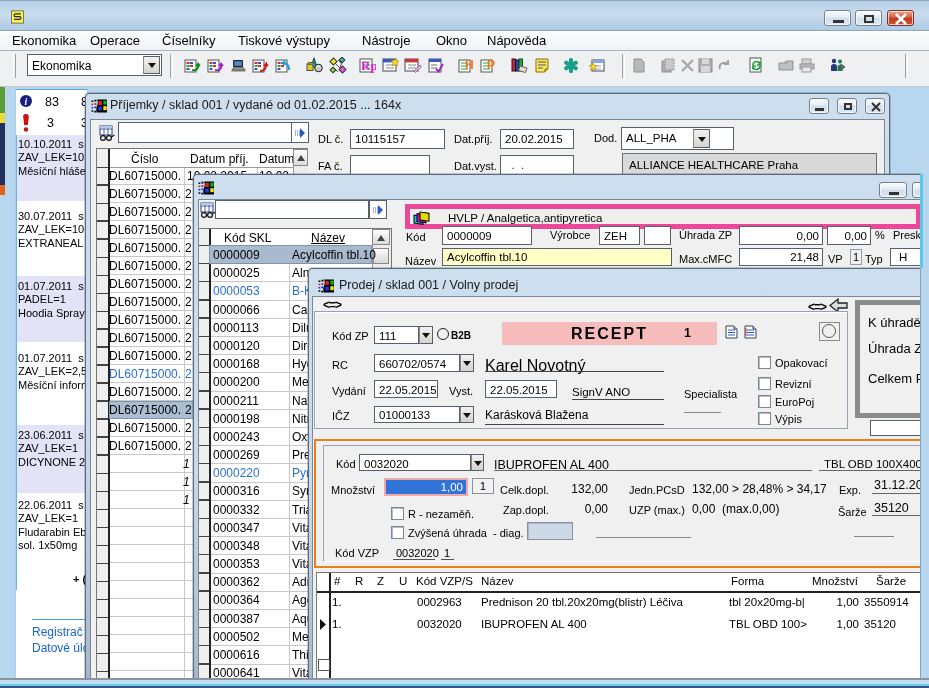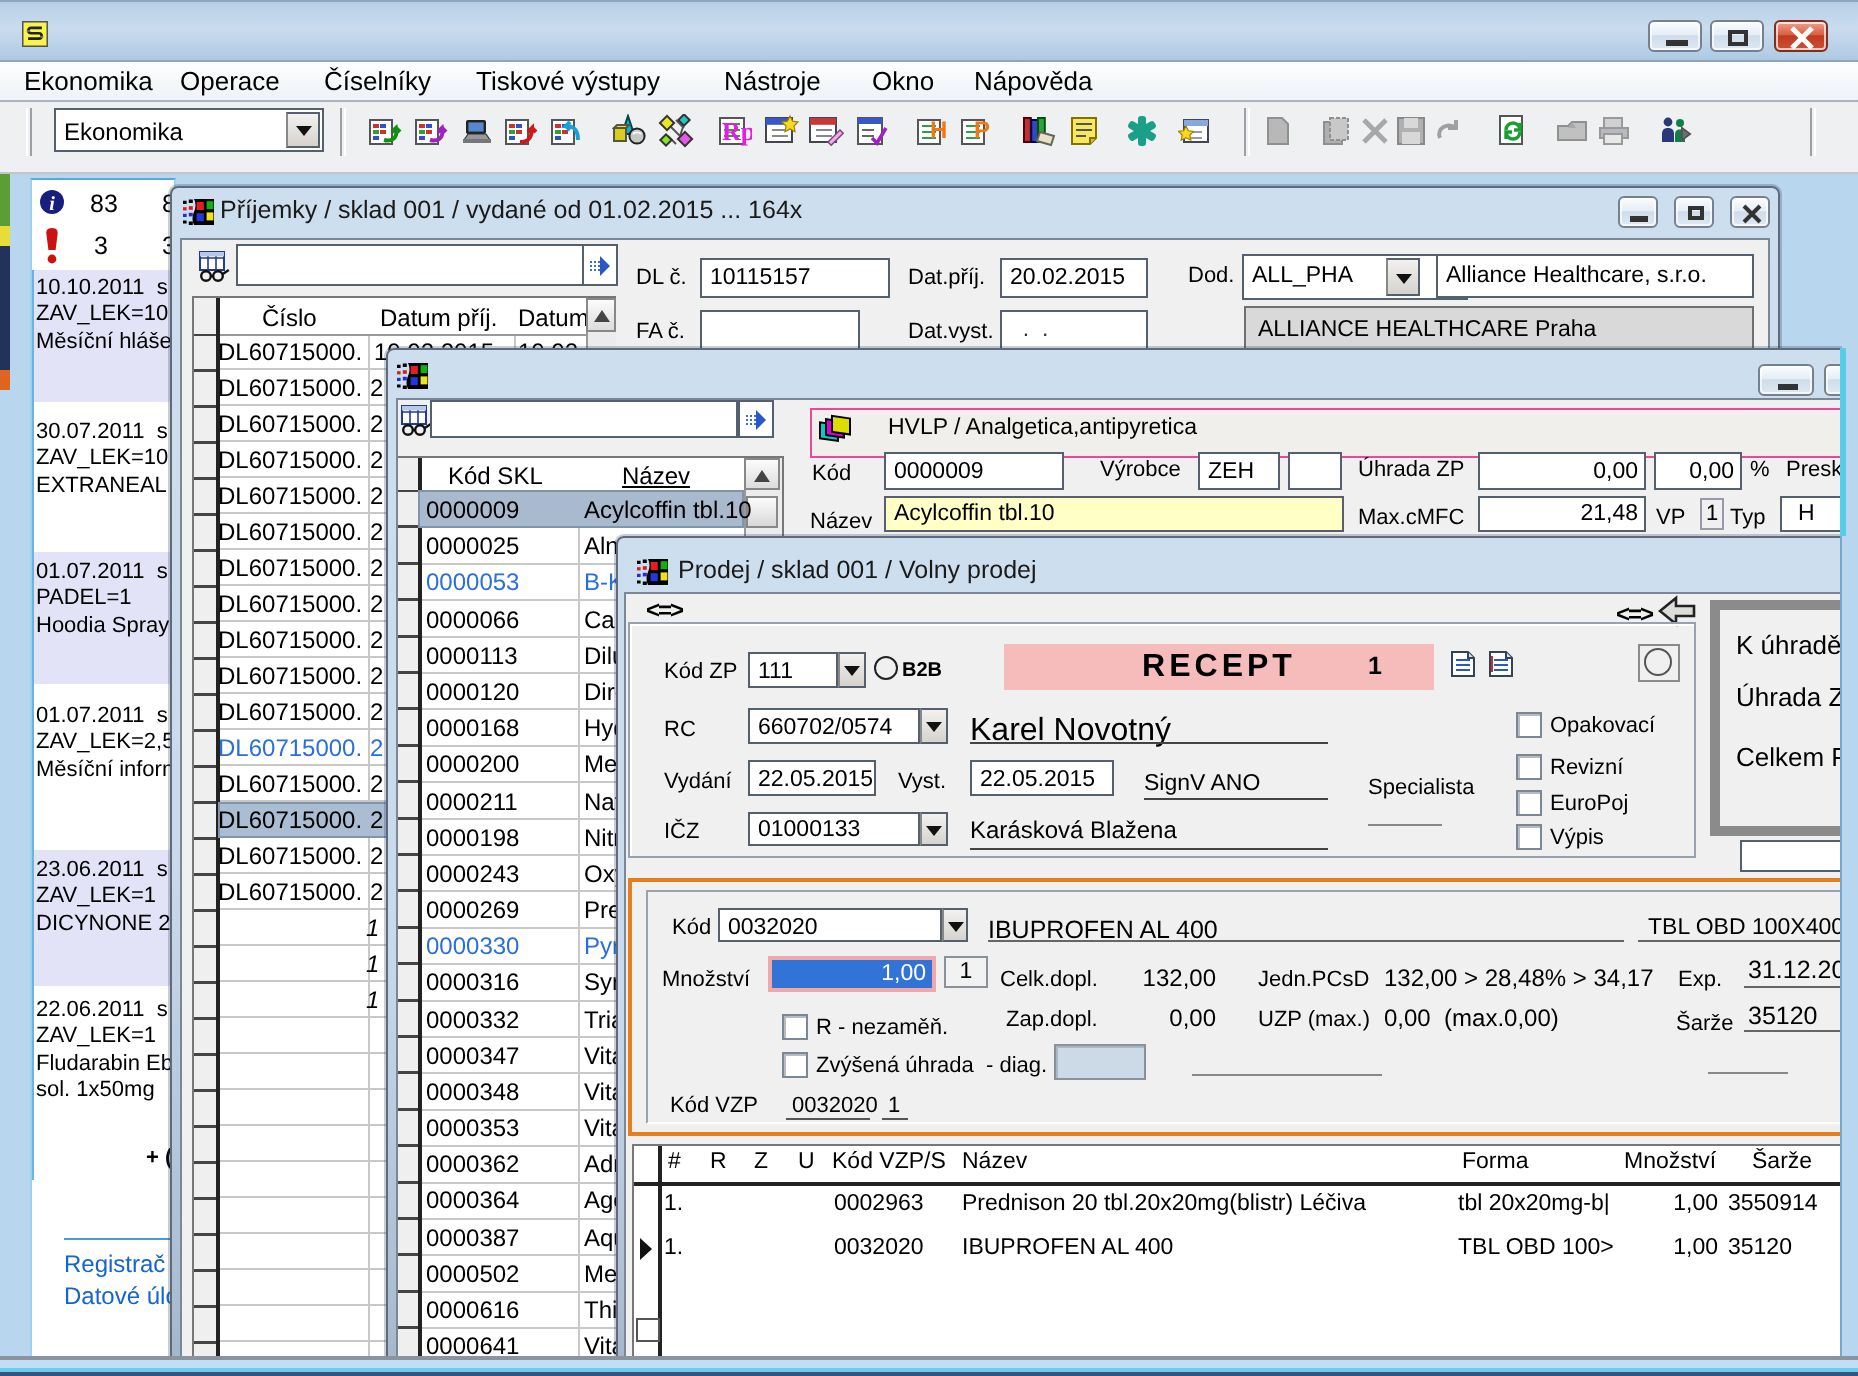--- a/index.html
+++ b/index.html
@@ -314,23 +314,20 @@
         </div>
       <div class="lbl" style="left:363px;top:13px">Dat.příj.</div>
       <div class="fld" style="left:409px;top:9px;width:74px;height:20px">
           <span>20.02.2015</span>
         </div>
       <div class="lbl" style="left:503px;top:12px">Dod.</div>
       <div class="fld" style="left:530px;top:7px;width:113px;height:23px">
           <span style="padding-top:4px">ALL_PHA</span>
         </div>
       <div class="dbtn" style="left:602px;top:9px;width:17px;height:19px"></div>
-      <div class="fld" style="left:627px;top:7px;width:159px;height:22px">
-          <span style="padding-top:4px">Alliance Healthcare, s.r.o.</span>
-        </div>
       <div class="lbl" style="left:227px;top:40px">FA č.</div>
       <div class="fld" style="left:259px;top:35px;width:80px;height:20px"></div>
       <div class="lbl" style="left:363px;top:40px">Dat.vyst.</div>
       <div class="fld" style="left:409px;top:35px;width:74px;height:20px">
           <span style="color:#333">&nbsp;&nbsp;.&nbsp;&nbsp;.</span>
         </div>
       <div class="ab" style="left:531px;top:33px;width:255px;height:23px;background:#d9d9d9;border:1px solid #707070">
           <div class="ab" style="left:6px;top:5px;font-size:11.5px;white-space:nowrap">ALLIANCE HEALTHCARE Praha</div>
         </div>
 
@@ -421,21 +418,21 @@
           <circle cx="10" cy="13" r="2.4" fill="none" stroke="#111" stroke-width="1.2"></circle>
           <path d="M6.4 13h1.2M12.4 12l3-2" stroke="#111" stroke-width="1.2"></path>
         </svg>
       <div class="fld" style="left:16px;top:0;width:154px;height:19px"></div>
       <div class="fld" style="left:170px;top:0;width:18px;height:19px">
           <svg class="ab" style="left:2px;top:3px" width="13" height="12">
             <path d="M1 4h5M1 6h5M1 8h5" stroke="#3c6cd0" stroke-width="1" stroke-dasharray="1 1"></path>
             <path d="M6 1v10l5-5z" fill="#2858c8"></path>
           </svg>
         </div>
-      <div class="ab" style="left:206px;top:4px;width:516px;height:25px;background:#f0efec;border:1px solid #ec4899">
+      <div class="ab" style="left:206px;top:4px;width:516px;height:25px;background:#f0efec;border:5px solid #ec4899">
         <svg class="ab" style="left:3px;top:1px" width="17" height="16" viewBox="0 0 17 16">
             <g stroke="#000">
               <rect x="1" y="5" width="9" height="8" fill="#00cccc" transform="skewY(8 )"></rect>
               <rect x="4" y="3" width="9" height="8" fill="#dd00dd" transform="skewY(8)"></rect>
               <rect x="7" y="1" width="9" height="8" fill="#dddd00" transform="skewY(8)"></rect>
             </g>
           </svg>
         <div class="ab" style="left:38px;top:3px;font-size:11.5px">HVLP / Analgetica,antipyretica</div>
       </div>
       <div class="lbl" style="left:207px;top:31px">Kód</div>
@@ -503,21 +500,21 @@
         <div class="srow" style="top:144px">0000200</div>
           <div class="srow" style="left:93px;top:144px">Mentha</div>
         <div class="srow" style="top:163px">0000211</div>
           <div class="srow" style="left:93px;top:163px">Natrium</div>
         <div class="srow" style="top:181px">0000198</div>
           <div class="srow" style="left:93px;top:181px">Nitroglyc</div>
         <div class="srow" style="top:199px">0000243</div>
           <div class="srow" style="left:93px;top:199px">Oxyphyllin</div>
         <div class="srow" style="top:217px">0000269</div>
           <div class="srow" style="left:93px;top:217px">Prednison</div>
-        <div class="srow blu2" style="top:235px">0000330</div>
+        <div class="srow blu2" style="top:235px">0000220</div>
           <div class="srow blu2" style="left:93px;top:235px">Pyridoxin</div>
         <div class="srow" style="top:253px">0000316</div>
           <div class="srow" style="left:93px;top:253px">Syntophyl</div>
         <div class="srow" style="top:272px">0000332</div>
           <div class="srow" style="left:93px;top:272px">Triamcin</div>
         <div class="srow" style="top:290px">0000347</div>
           <div class="srow" style="left:93px;top:290px">Vitamin A</div>
         <div class="srow" style="top:308px">0000348</div>
           <div class="srow" style="left:93px;top:308px">Vitamin B</div>
         <div class="srow" style="top:326px">0000353</div>

